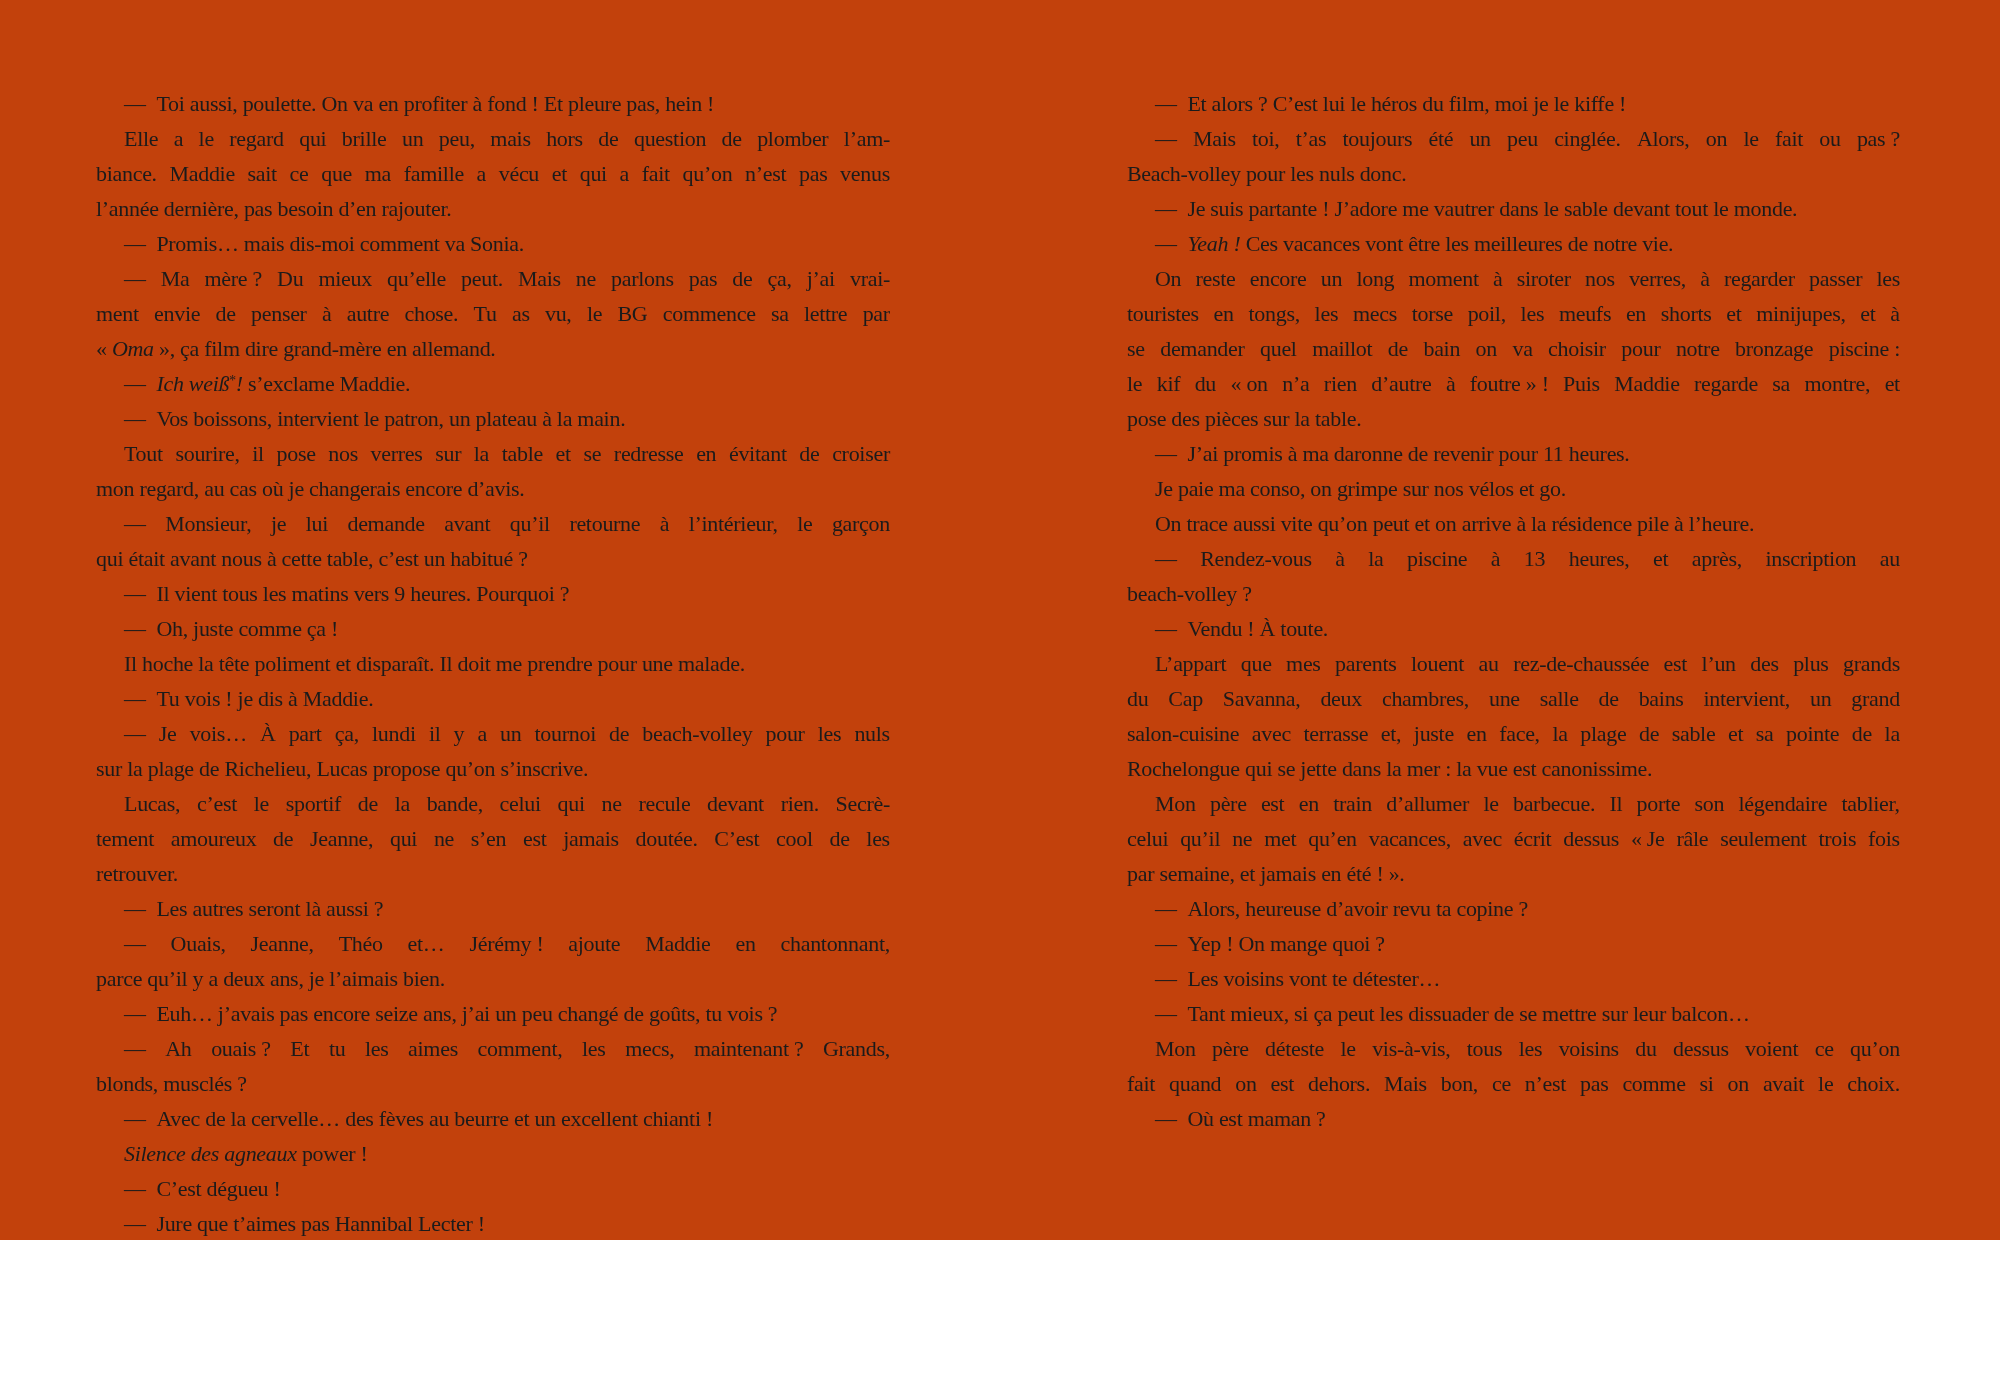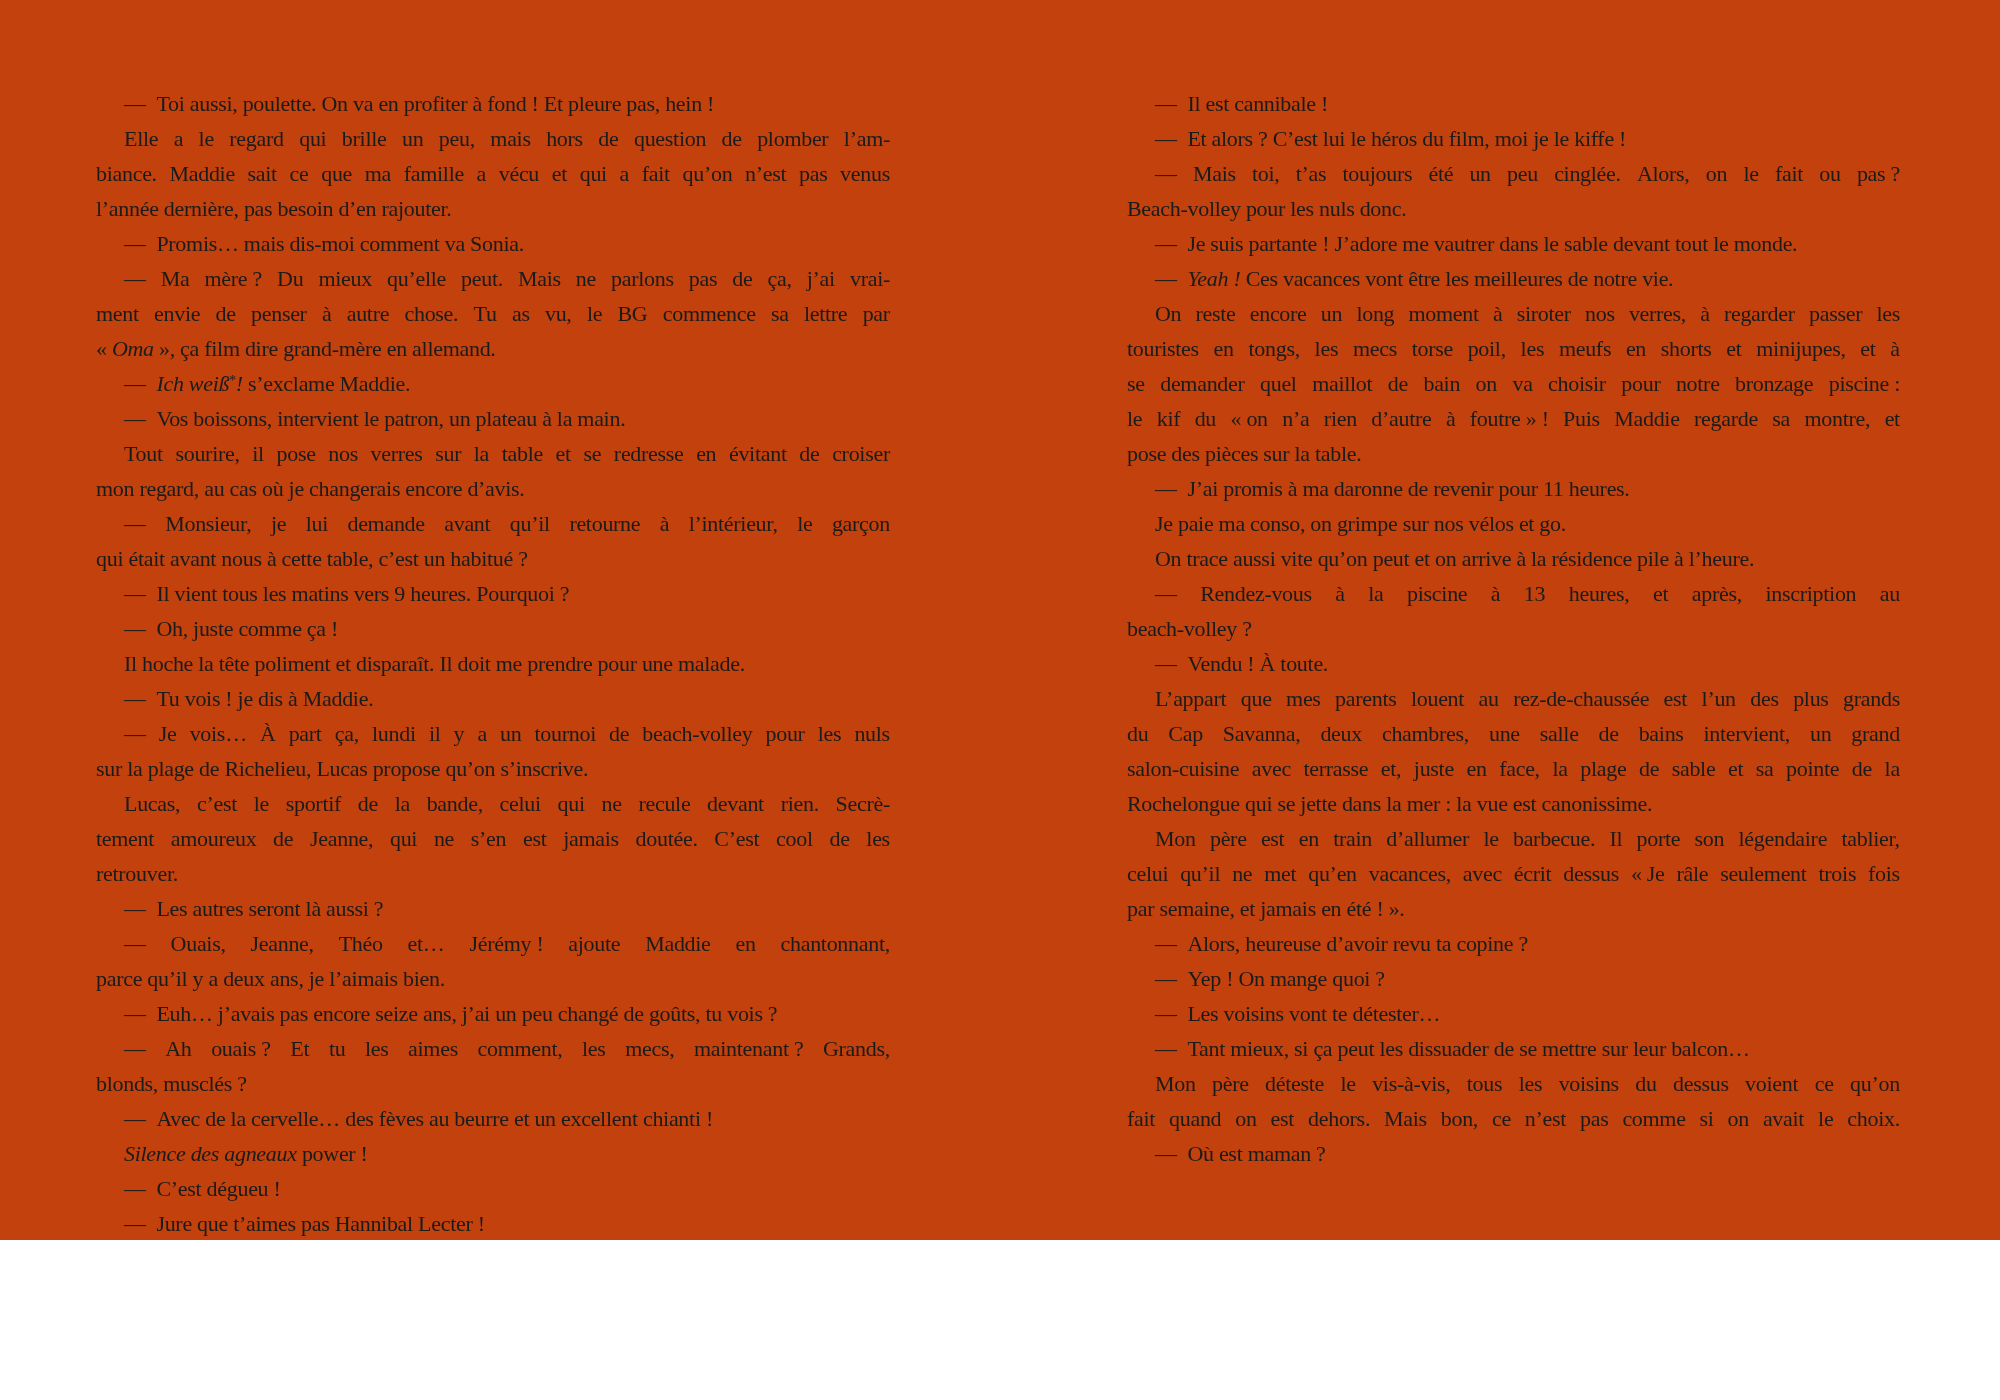--- a/index.html
+++ b/index.html
@@ -329,23 +329,20 @@
           <span class="dot small"></span>
           <span class="dot big"></span>
           <span class="dot small"></span>
         </span>
     </div>
   </section>
 
   <section class="page page-right">
     <div class="textblock">
         <div class="para">
-          <div class="line ind"><span class="tok"><span>—</span></span> <span class="tok"><span>Il</span></span> <span class="tok"><span>est</span></span> <span class="tok"><span>cannibale&nbsp;!</span></span></div>
-        </div>
-        <div class="para">
           <div class="line ind"><span class="tok"><span>—</span></span> <span class="tok"><span>Et</span></span> <span class="tok"><span>alors&nbsp;?</span></span> <span class="tok"><span>C’est</span></span> <span class="tok"><span>lui</span></span> <span class="tok"><span>le</span></span> <span class="tok"><span>héros</span></span> <span class="tok"><span>du</span></span> <span class="tok"><span>film,</span></span> <span class="tok"><span>moi</span></span> <span class="tok"><span>je</span></span> <span class="tok"><span>le</span></span> <span class="tok"><span>kiffe&nbsp;!</span></span></div>
         </div>
         <div class="para">
           <div class="line ind just">
             <span class="tok"><span>—</span></span>
             <span class="tok"><span>Mais</span></span>
             <span class="tok"><span>toi,</span></span>
             <span class="tok"><span>t’as</span></span>
             <span class="tok"><span>toujours</span></span>
             <span class="tok"><span>été</span></span>

